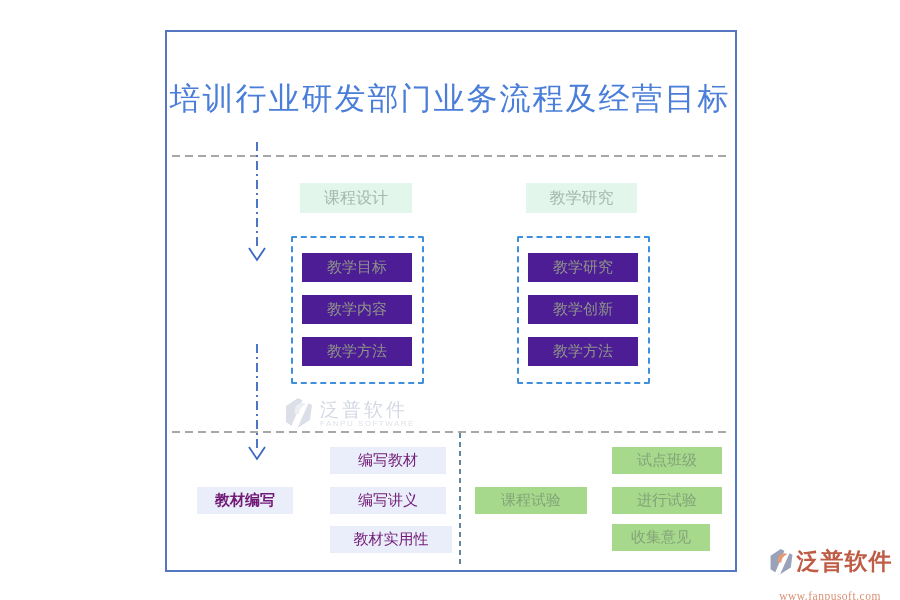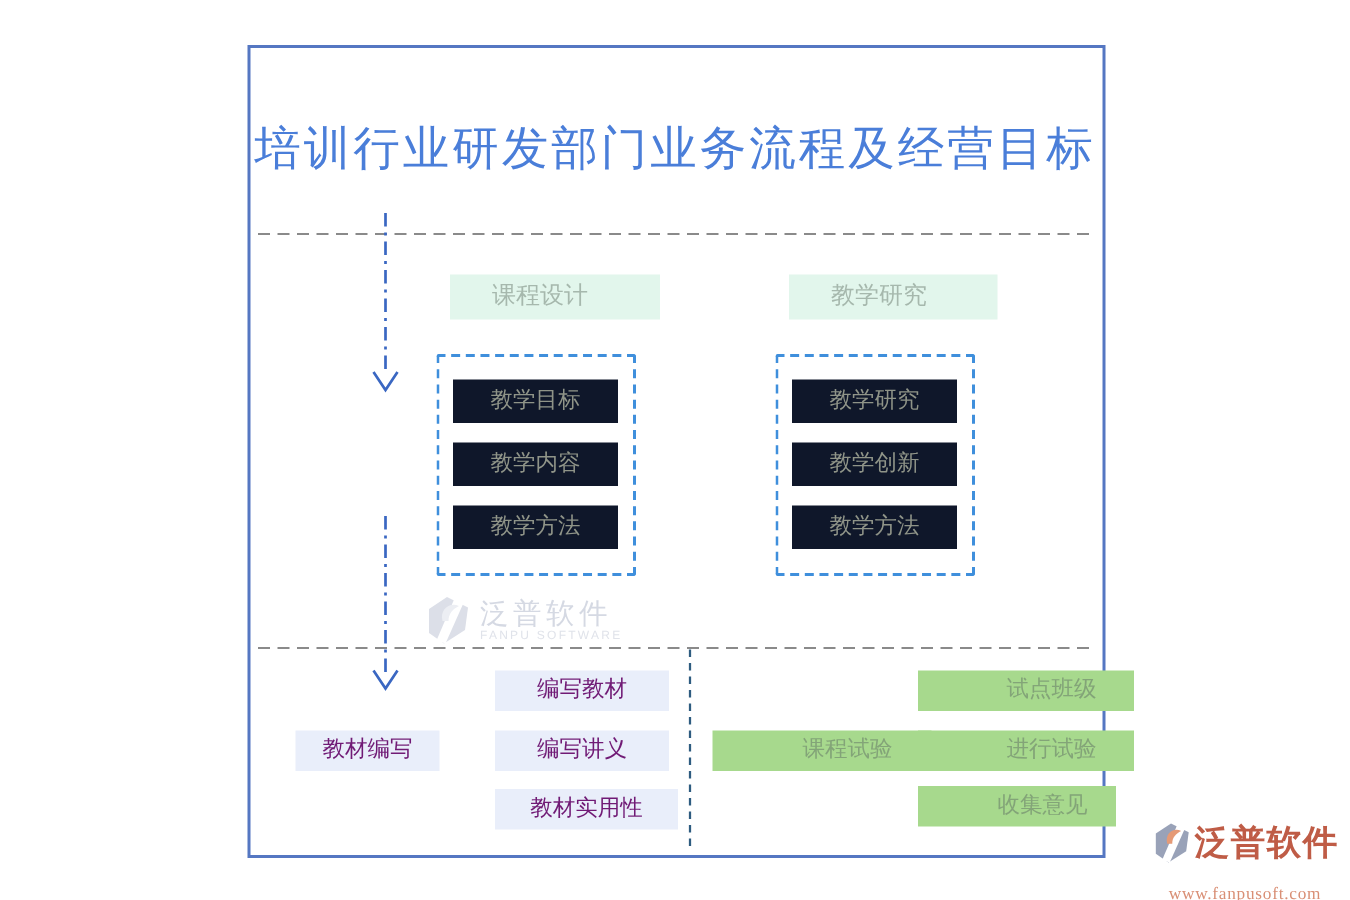--- a/index.html
+++ b/index.html
@@ -3,29 +3,29 @@
 <meta charset="utf-8">
 <style>
   html,body{margin:0;padding:0;background:#fff;}
   .stage{position:relative;width:900px;height:600px;background:#fff;overflow:hidden;
          font-family:"Liberation Serif","DejaVu Serif",serif;}
   .frame{position:absolute;left:165px;top:30px;width:568px;height:538px;
          border:2px solid #5577c2;background:#fff;}
   .title{position:absolute;left:165px;top:78px;width:570px;text-align:center;
          font-size:31px;letter-spacing:2px;color:#4a7ed9;white-space:nowrap;}
   .connector-layer{position:absolute;left:0;top:0;width:900px;height:600px;pointer-events:none;}
-  .hdr{position:absolute;text-align:left;font-size:16px;padding-left:28px;}
+  .hdr{position:absolute;text-align:center;font-size:16px;}
   .hdr-mint{background:#e2f6ec;color:#a6b8ad;}
   .dashbox{position:absolute;border:2px dashed #3f8fdc;border-radius:2px;}
   .yitem{position:absolute;width:110px;height:29px;line-height:29px;text-align:center;
-         background:#0f172a;color:#8f9488;font-size:15px;}
+         background:#4c1d95;color:#8f9488;font-size:15px;}
   .bitem{position:absolute;height:27px;line-height:27px;text-align:center;
          background:#e9eefa;color:#701a75;font-size:15px;}
   .gitem{position:absolute;height:27px;line-height:27px;text-align:center;
-         background:#a7d98d;color:#83a478;font-size:15px;padding-left:34px;}
+         background:#a7d98d;color:#83a478;font-size:15px;}
   .watermark{position:absolute;left:283px;top:397px;display:flex;align-items:center;gap:5px;}
   .wm-text{display:flex;flex-direction:column;line-height:1;}
   .wm-brand{font-size:19px;letter-spacing:3px;color:#d5d9e3;}
   .wm-sub{font-size:8px;letter-spacing:1.5px;color:#e0e3ea;
           font-family:"Liberation Sans",sans-serif;margin-top:1px;}
   .footer-logo{position:absolute;left:766px;top:546px;width:128px;text-align:center;}
   .fl-row{display:flex;align-items:center;justify-content:center;gap:2px;}
   .fl-brand{font-size:23px;font-weight:bold;color:#bf5c46;letter-spacing:1px;white-space:nowrap;}
   .fl-url{font-size:11.5px;color:#d98f75;letter-spacing:0.5px;margin-top:13px;
           font-family:Liberation Serif, serif;}
@@ -54,21 +54,21 @@
   <div class="yitem" style="left:302px;top:253px;">教学目标</div>
   <div class="yitem" style="left:302px;top:295px;">教学内容</div>
   <div class="yitem" style="left:302px;top:337px;">教学方法</div>
 
   <div class="hdr hdr-mint" style="left:526px;top:183px;width:111px;height:30px;line-height:30px;">教学研究</div>
   <div class="dashbox" style="left:517px;top:236px;width:129px;height:144px;"></div>
   <div class="yitem" style="left:528px;top:253px;">教学研究</div>
   <div class="yitem" style="left:528px;top:295px;">教学创新</div>
   <div class="yitem" style="left:528px;top:337px;">教学方法</div>
 
-  <div class="bitem" style="left:197px;top:487px;width:96px;">教材编写</div>
+  <div class="bitem" style="left:197px;top:487px;width:96px;font-weight:bold;">教材编写</div>
   <div class="bitem" style="left:330px;top:447px;width:116px;">编写教材</div>
   <div class="bitem" style="left:330px;top:487px;width:116px;">编写讲义</div>
   <div class="bitem" style="left:330px;top:526px;width:122px;">教材实用性</div>
 
   <div class="gitem" style="left:475px;top:487px;width:112px;">课程试验</div>
   <div class="gitem" style="left:612px;top:447px;width:110px;">试点班级</div>
   <div class="gitem" style="left:612px;top:487px;width:110px;">进行试验</div>
   <div class="gitem" style="left:612px;top:524px;width:98px;">收集意见</div>
 
   <div class="watermark">

